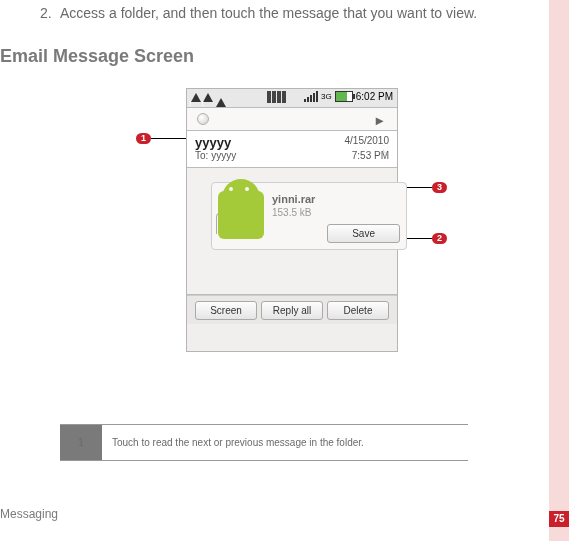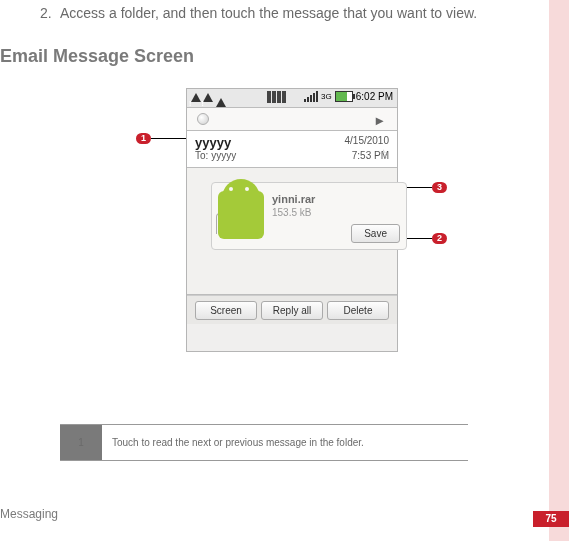--- a/index.html
+++ b/index.html
@@ -24,21 +24,21 @@
     right: 0;
     top: 0;
     width: 20px;
     height: 541px;
     background: #f7dada;
   }
   .side-tab {
     position: absolute;
     right: 0;
     bottom: 14px;
-    width: 36px;
+    width: 20px;
     height: 16px;
     background: #c9202c;
     color: #fff;
     font-size: 10px;
     font-weight: bold;
     text-align: center;
     line-height: 16px;
   }
   .step {
     position: absolute;
@@ -153,21 +153,21 @@
     background:#a4ca39; border-radius:20px 20px 0 0;
   }
   .droid::after{
     content:""; position:absolute; top:-4px; left:11px; width:4px; height:4px;
     background:#f8f7f5; border-radius:50%; box-shadow: 16px 0 0 #f8f7f5;
   }
   .att-name { position:absolute; left:60px; top:10px; font-size:11px; color:#6b6b6b; font-weight:bold;}
   .att-size { position:absolute; left:60px; top:24px; font-size:10px; color:#999;}
   .save-btn {
     position:absolute; right:6px; bottom:6px;
-    padding:3px 12px;
+    padding:3px 24px;
     font-size:10px;
     background:linear-gradient(#fdfdfd,#e6e6e6);
     border:1px solid #a8a8a8;
     border-radius:3px;
     color:#333;
   }
   .clip {
     position:absolute; left:4px; top:30px;
     width:10px; height:20px; border:1px solid #aaa; border-radius:4px 4px 0 0;
     border-bottom:none;

